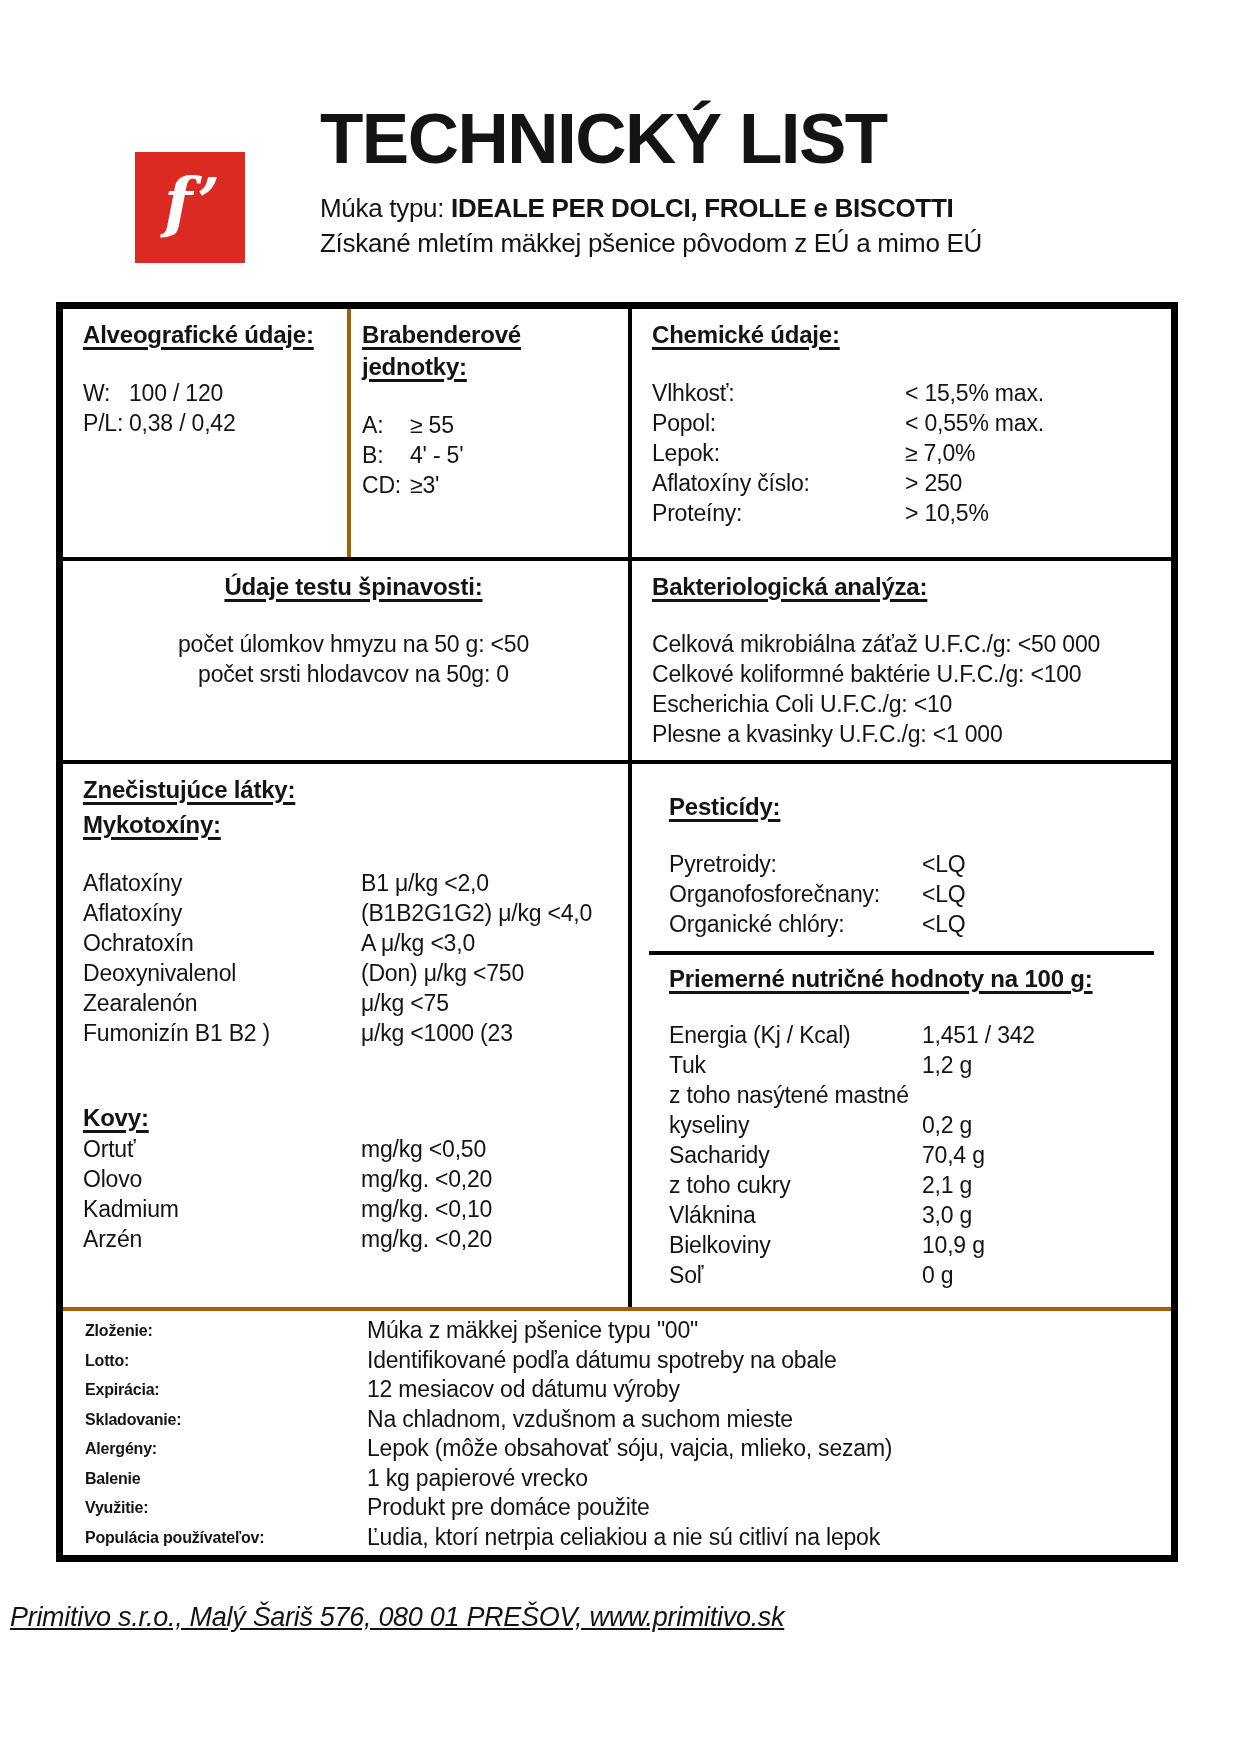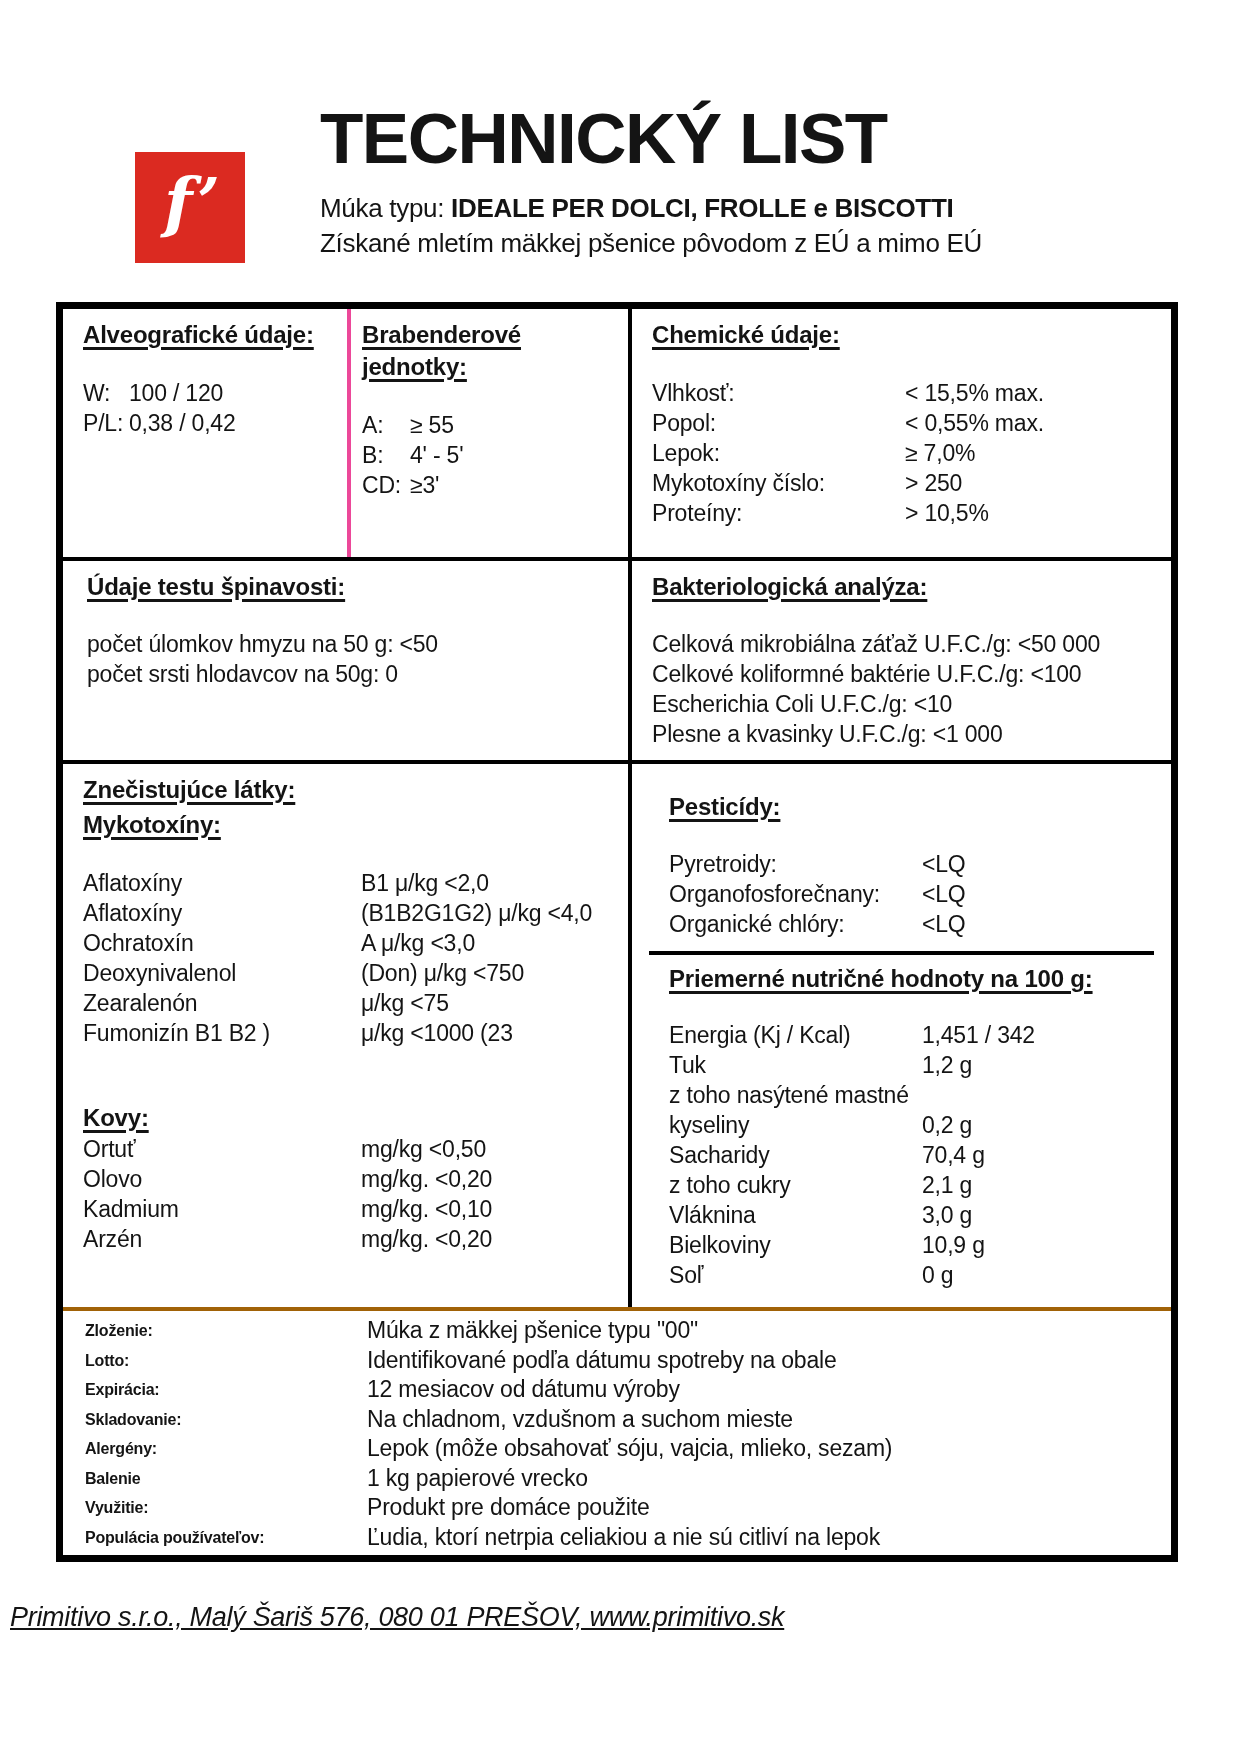--- a/index.html
+++ b/index.html
@@ -46,24 +46,24 @@
     border:7px solid #000;
     display:flex; flex-direction:column;
     font-size:23px; letter-spacing:-0.2px;
   }
   .row { display:flex; }
   .r1 { height:252px; border-bottom:4px solid #000; }
   .r2 { height:203px; border-bottom:4px solid #000; }
   .r3 { height:547px; border-bottom:4px solid #a16207; }
   .r4 { flex:1; }
   .cell { padding:10px 8px 0 20px; }
-  .c-alveo { width:288px; border-right:4px solid #ec4899; }
+  .c-alveo { width:288px; border-right:4px solid #a16207; }
   .c-brab  { width:281px; border-right:4px solid #000; padding-left:11px; }
   .c-chem  { flex:1; }
-  .c-dirt  { width:569px; border-right:4px solid #000; padding-left:24px; }
+  .c-dirt  { width:569px; border-right:4px solid #000; padding-left:24px;text-align:center; }
   .c-bact  { flex:1; }
   .c-cont  { width:569px; border-right:4px solid #000; }
   .c-right3{ flex:1; display:flex; flex-direction:column; padding:17px; }
   .c-pest  { height:188px; border-bottom:4px solid #000; padding:10px 8px 0 20px; }
   .c-nutr  { flex:1; padding:8px 8px 0 20px; }
   .c-prod  { width:100%; padding:5px 8px 0 22px; }
   .h {
     font-weight:bold; font-size:24px; line-height:32px;
     text-decoration:underline; text-decoration-thickness:2.5px; text-underline-offset:4px;
     display:inline-block;
@@ -140,21 +140,21 @@
           </div>
         <div class="kv">
             <span class="k k-m">Popol:</span>
             <span class="v">&lt; 0,55% max.</span>
           </div>
         <div class="kv">
             <span class="k k-m">Lepok:</span>
             <span class="v">≥ 7,0%</span>
           </div>
         <div class="kv">
-            <span class="k k-m">Mykotoxíny číslo:</span>
+            <span class="k k-m">Aflatoxíny číslo:</span>
             <span class="v">&gt; 250</span>
           </div>
         <div class="kv">
             <span class="k k-m">Proteíny:</span>
             <span class="v">&gt; 10,5%</span>
           </div>
       </div>
     </div>
 
     <div class="row r2">

